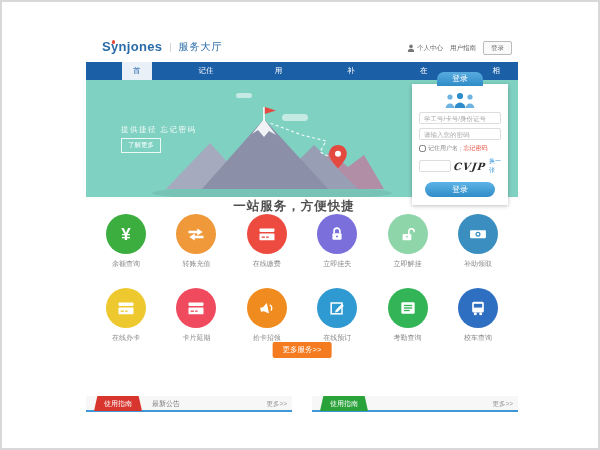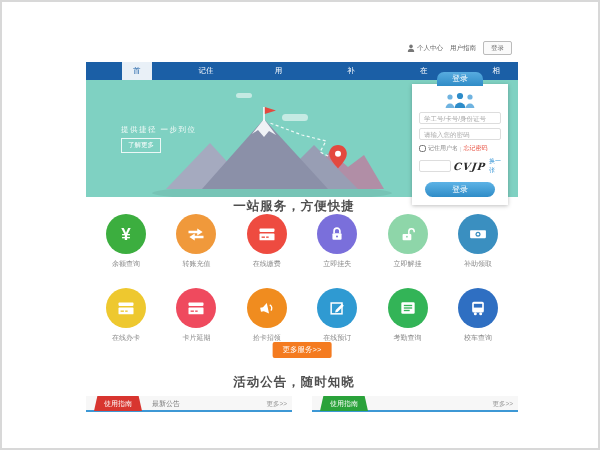--- a/index.html
+++ b/index.html
@@ -84,20 +84,28 @@
   .ribbon.green { background:#2aa23a; }
   .panel-tab { position:absolute; left:66px; line-height:16px; font-size:7px; color:#777; cursor:pointer; }
   .panel-more { position:absolute; right:5px; line-height:16px; font-size:6.5px; color:#999; cursor:pointer; }
 </style>
 </head>
 <body>
 
 <div class="site">
 
   <div class="header">
+    <div class="logo-wrap">
+      <span class="logo">
+        <span>Synjones</span>
+        <span class="logo-dot"></span>
+      </span>
+      <span class="logo-divider">|</span>
+      <span class="portal-name">服务大厅</span>
+    </div>
     <div class="header-right">
       <span class="hr-link">
         <svg width="8" height="8" viewBox="0 0 8 8">
             <circle cx="4" cy="2.4" r="1.8" fill="#777"></circle>
             <path d="M0.8 8 a3.2 3.2 0 0 1 6.4 0z" fill="#777"></path>
           </svg>
         <span>个人中心</span>
       </span>
       <span class="hr-link">
         <span>用户指南</span>
@@ -126,21 +134,21 @@
       <polygon points="118,84 162,40 206,84" fill="#989eb4"></polygon>
       <polygon points="50,84 112,14 176,84" fill="#8b90a8"></polygon>
       <polygon points="112,14 124,30 117,26 112,32 106,25 100,29" fill="#f0f2f6"></polygon>
       <polyline points="186,56 168,47 174,36 150,30 118,18" stroke="#fff" stroke-width="1.2" stroke-dasharray="3,2.5" fill="none" opacity="0.85"></polyline>
       <rect x="111.2" y="2" width="1.6" height="14" fill="#fff"></rect>
       <polygon points="112.8,2 124,5.5 112.8,9" fill="#e4493f"></polygon>
       <path d="M186 40 c-5.5 0 -8.8 4.2 -8.8 8.8 c0 6.2 8.8 14.5 8.8 14.5 s8.8 -8.3 8.8 -14.5 c0 -4.6 -3.3 -8.8 -8.8 -8.8 z" fill="#e4493f"></path>
       <circle cx="186" cy="48.8" r="3" fill="#fff"></circle>
     </svg>
 
-    <div class="hero-sub">提供捷径 一步到位</div>
+    <div class="hero-sub">提供捷径 忘记密码</div>
     <div class="hero-cta">了解更多</div>
 
     <div class="login-card">
       <div class="login-tab">登录</div>
       <div class="login-body">
         <svg class="users-icon" width="34" height="16" viewBox="0 0 34 16">
           <circle cx="7" cy="5" r="2.6" fill="#6fb3e0"></circle>
             <path d="M2.6 16 a4.4 4.4 0 0 1 8.8 0z" fill="#6fb3e0"></path>
           <circle cx="27" cy="5" r="2.6" fill="#6fb3e0"></circle>
             <path d="M22.6 16 a4.4 4.4 0 0 1 8.8 0z" fill="#6fb3e0"></path>
@@ -286,21 +294,20 @@
             <circle cx="8.8" cy="18.8" r="1.8" fill="#fff"></circle>
             <circle cx="15.2" cy="18.8" r="1.8" fill="#fff"></circle>
           </svg>
       </div>
       <div class="slabel">校车查询</div>
     </div>
   </div>
 
   <div class="more-btn">更多服务&gt;&gt;</div>
 
-  <div class="section-heading" id="ann-heading">活动公告，随时知晓</div>
 
   <div class="panel left">
     <div class="panel-head">
       <span class="ribbon red">使用指南</span>
       <span class="panel-tab">最新公告</span>
       <span class="panel-more">更多&gt;&gt;</span>
     </div>
   </div>
 
   <div class="panel right">

